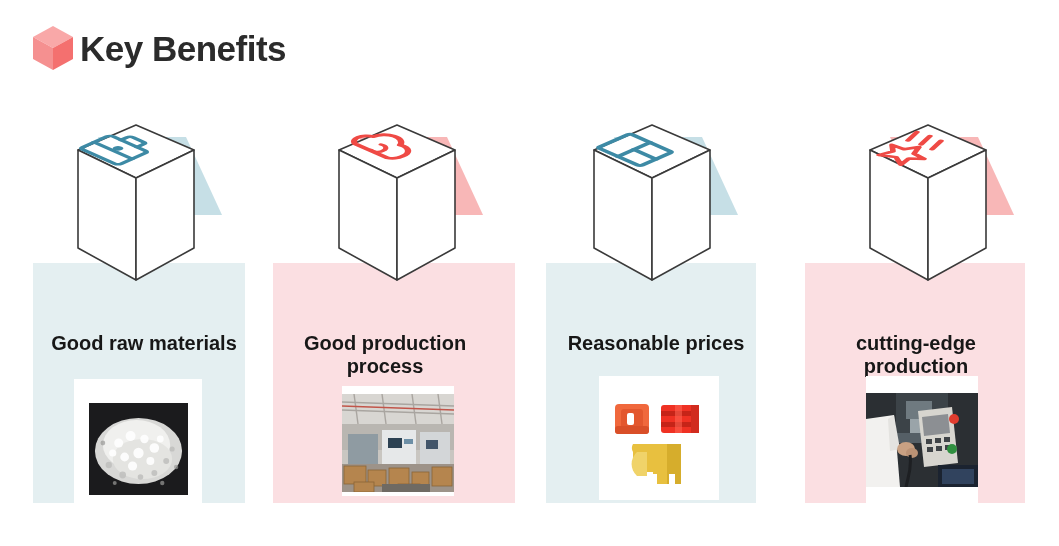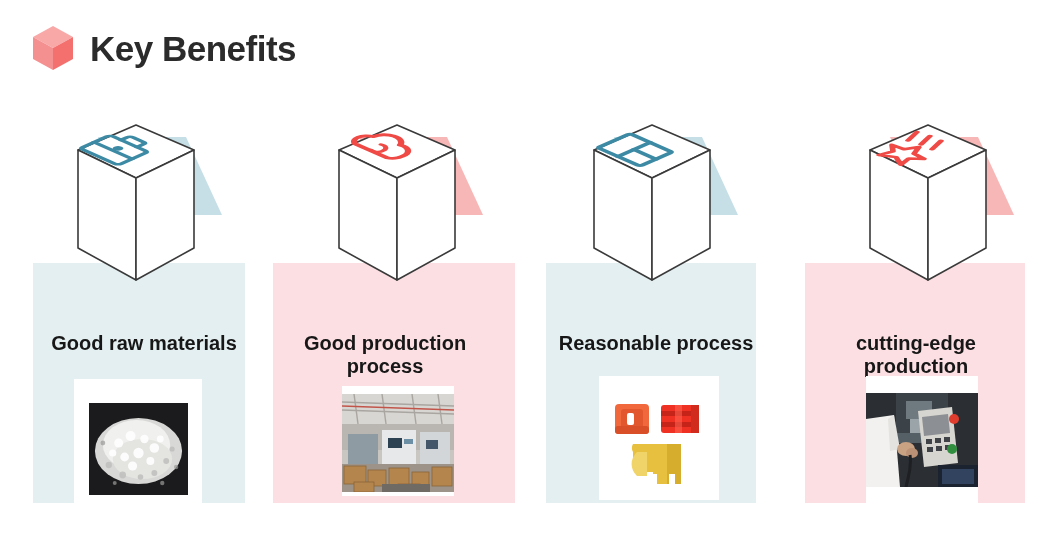--- a/index.html
+++ b/index.html
@@ -16,21 +16,21 @@
     position: relative;
   }
 
   
   .header {
     position: absolute;
     left: 30px;
     top: 24px;
     display: flex;
     align-items: center;
-    gap: 14px;
+    gap: 4px;
   }
   .logo-cube {
     width: 46px;
     height: 48px;
     flex: none;
     display: block;
   }
   .page-title {
     font-size: 35px;
     font-weight: bold;
@@ -285,21 +285,21 @@
           <polygon points="100,58 158,30 158,128 100,160"></polygon>
         </g>
         <g class="top-icon" transform="translate(101,22) matrix(1,0.44,-1,0.44,0,0)" fill="none" stroke="#3d8aa5" stroke-width="4.4" stroke-linejoin="round" stroke-linecap="round">
           <rect x="-21" y="2" width="42" height="32" rx="2"></rect>
           <line x1="-1" y1="2" x2="-1" y2="34"></line>
           <line x1="-1" y1="18" x2="21" y2="18"></line>
         </g>
       </svg>
     </div>
 
-    <div class="card-title">Reasonable process</div>
+    <div class="card-title">Reasonable prices</div>
 
     <div class="photo-block">
       <div class="photo">
         <svg viewBox="0 0 112 110" preserveAspectRatio="none">
           <rect width="112" height="110" fill="#ffffff"></rect>
 
           <g>
             <rect x="12" y="22" width="34" height="30" rx="4" fill="#f0683c"></rect>
             <rect x="18" y="27" width="22" height="20" rx="3" fill="#e3572e"></rect>
             <rect x="24" y="31" width="7" height="12" rx="2" fill="#ffffff"></rect>

